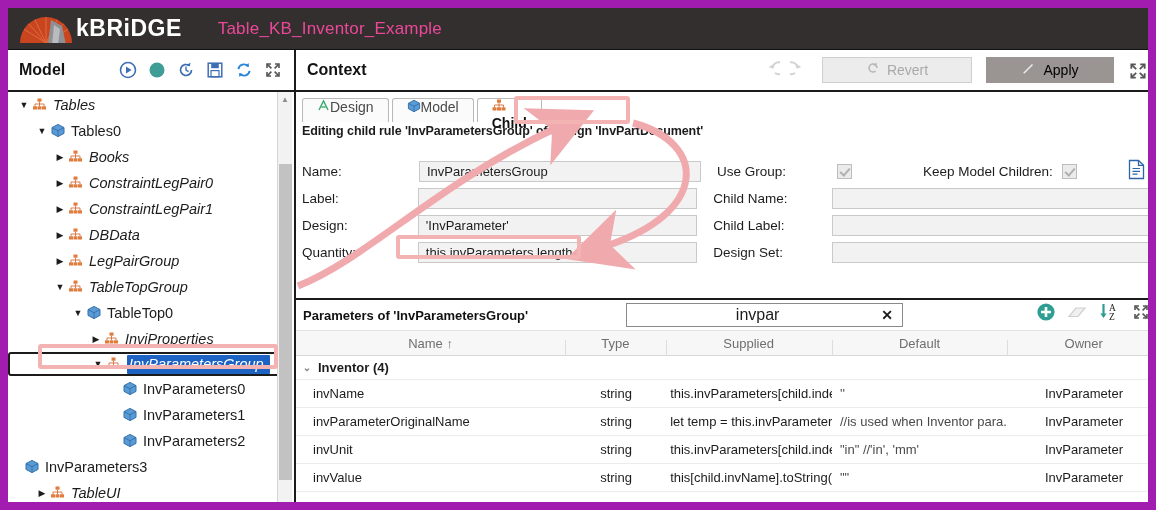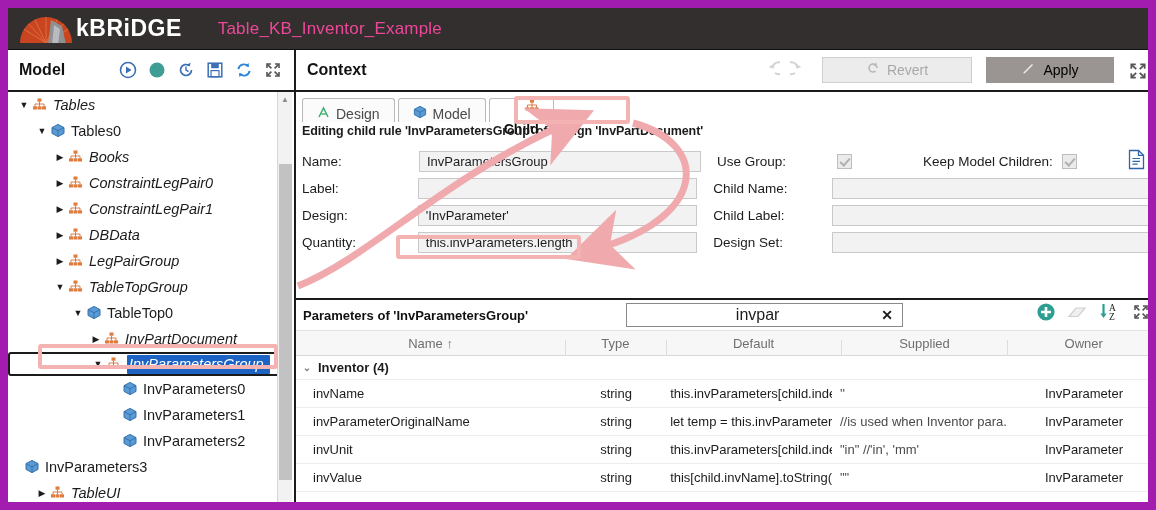--- a/index.html
+++ b/index.html
@@ -86,34 +86,34 @@
   }
   .vsb .thumb {
     position:absolute; left:1px; width:13px; background:#c2c2c2;
   }
 
   
   .ctx { position:absolute; left:288px; top:84px; width:864px; height:424px; background:#fff; }
 
   .tabs { position:absolute; left:6px; top:6px; display:flex; align-items:flex-end; }
   .tab {
-    height:24px; display:flex; align-items:flex-end; gap:6px;
+    height:24px; display:flex; align-items:flex-start; 
     padding:0 14px; font-size:14px; color:#4a4a4a;
     background:#fbfbfb; border:1px solid #b9b9b9; border-bottom:none;
     border-radius:3px 3px 0 0; margin-right:3px;
   }
   .tab.active { background:#ffffff; color:#111; font-weight:bold; border-color:#b9b9b9;flex-direction:column; }
 
   .editline {
     position:absolute; left:6px; top:32px; font-size:12.5px; font-weight:bold;
     color:#1c1c1c; letter-spacing:-.1px;
   }
 
   
-  .form { position:absolute; left:6px; top:56px; width:852px; }
+  .form { position:absolute; left:6px; top:66px; width:852px; }
   .frow { display:flex; align-items:center; height:27px; }
   .flabel { font-size:13.5px; color:#1c1c1c; }
   .fin {
     background:#f2f2f2; border:1px solid #c9c9c9; height:21px;
     font-size:13px; color:#1c1c1c; padding:0 0 0 7px; display:flex; align-items:center;
     font-family:"Liberation Sans", sans-serif;
   }
   .chk {
     width:15px; height:15px; border:1px solid #bdbdbd; background:#ebebeb;
     position:relative; display:inline-block;
@@ -404,21 +404,21 @@
         </div>
         <div class="tnode" style="padding-left: 80px;">
           <span class="twist">▶</span>
           <span class="hicon"><svg width="15" height="13" viewBox="0 0 14 13">
               <rect x="5" y="0.5" width="4" height="3.2" fill="#e07b3c"></rect>
               <rect x="0.5" y="8.3" width="4" height="3.2" fill="#e07b3c"></rect>
               <rect x="5" y="8.3" width="4" height="3.2" fill="#e07b3c"></rect>
               <rect x="9.5" y="8.3" width="4" height="3.2" fill="#e07b3c"></rect>
               <path d="M7 3.7 V6 M2.5 8.3 V6 H11.5 V8.3 M7 6 V8.3" stroke="#d2703a" stroke-width="0.9" fill="none"></path>
             </svg></span>
-          <span class="tlabel italic">InvPartDocument</span>
+          <span class="tlabel italic">InviProperties</span>
         </div>
         <div class="tnode selected" style="padding-left: 80px;">
           <span class="twist">▼</span>
           <span class="hicon"><svg width="15" height="13" viewBox="0 0 14 13">
               <rect x="5" y="0.5" width="4" height="3.2" fill="#e07b3c"></rect>
               <rect x="0.5" y="8.3" width="4" height="3.2" fill="#e07b3c"></rect>
               <rect x="5" y="8.3" width="4" height="3.2" fill="#e07b3c"></rect>
               <rect x="9.5" y="8.3" width="4" height="3.2" fill="#e07b3c"></rect>
               <path d="M7 3.7 V6 M2.5 8.3 V6 H11.5 V8.3 M7 6 V8.3" stroke="#d2703a" stroke-width="0.9" fill="none"></path>
             </svg></span>
@@ -596,22 +596,22 @@
               <path d="M3.4 14.6 L7.4 10.6"></path>
               <path d="M14.6 14.6 L10.6 10.6"></path>
           </svg>
         </span>
       </div>
     </div>
 
     <div class="thead" id="param-head">
         <div class="th" style="width: 300px;">Name  ↑</div>
         <div class="th" style="width: 112px;">Type</div>
+        <div class="th" style="width: 185px;">Supplied</div>
         <div class="th" style="width: 196px;">Default</div>
-        <div class="th" style="width: 185px;">Supplied</div>
         <div class="th" style="width: 170px;">Owner</div>
       </div>
 
     <div class="grp-row">
       <span class="car">⌄</span>
       <span>Inventor (4)</span>
     </div>
 
     <div id="param-rows">
         <div class="trow">

